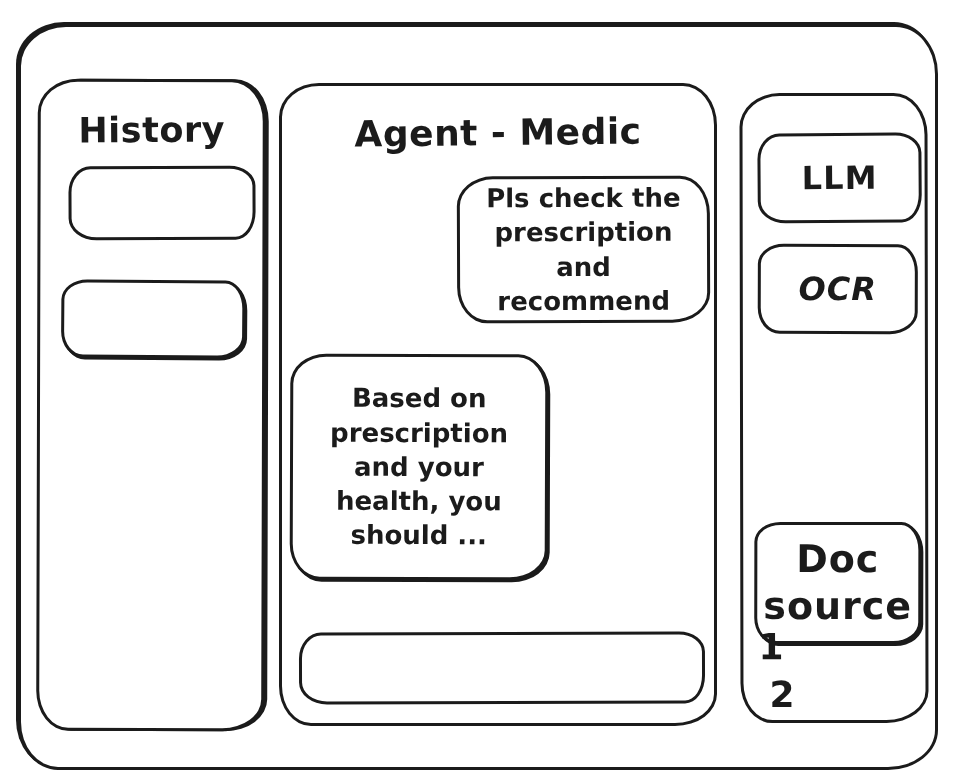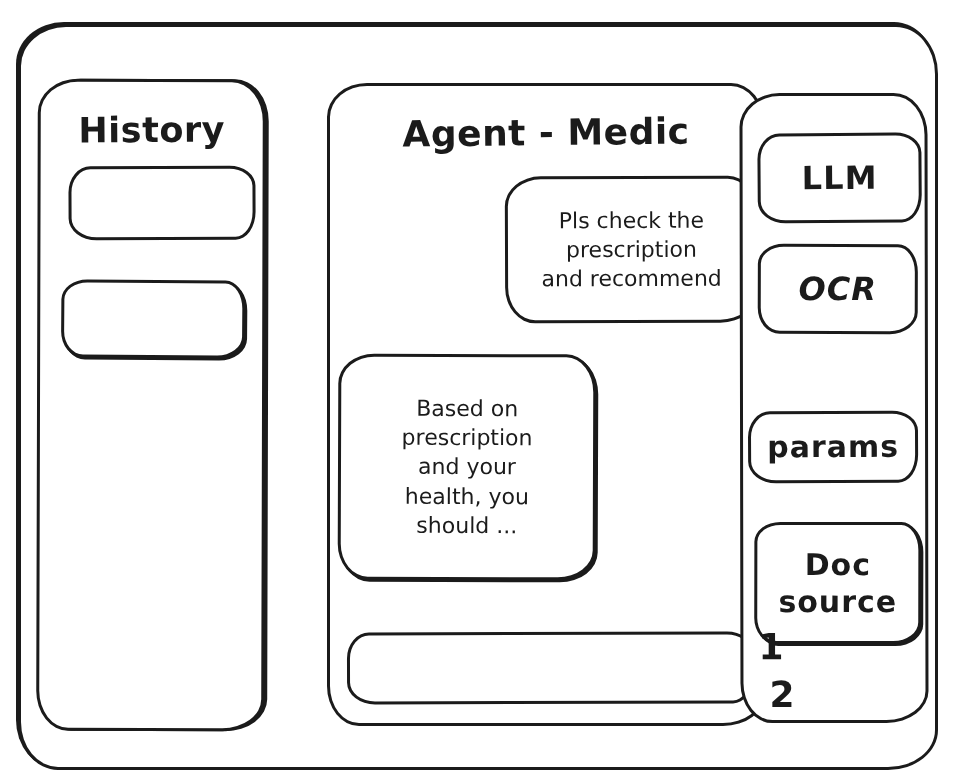--- a/index.html
+++ b/index.html
@@ -41,22 +41,22 @@
     text-align:center;
     font-size:35px;
     font-weight:700;
     transform:rotate(-.6deg);
   }
   .bubble{
     display:flex;
     align-items:center;
     justify-content:center;
     text-align:center;
-    font-size:22px;
-    font-weight:400;
+    font-size:26px;
+    font-weight:700;
     line-height:1.32;
     white-space:pre-line;
     padding:6px 22px;
   }
   .tool-btn{
     display:flex;
     align-items:center;
     justify-content:center;
     text-align:center;
     font-family:"DejaVu Sans", sans-serif;
@@ -76,31 +76,31 @@
   }
 
   
   #frame{left:18px;top:24px;width:920px;height:746px;}
 
   #history-panel{left:16px;top:52px;width:228px;height:652px;transform:rotate(.15deg);}
   #history-title{top:28px;}
   #history-item-1{left:28px;top:84px;width:187px;height:74px;transform:rotate(-.4deg);cursor:pointer;}
   #history-item-2{left:21px;top:198px;width:184px;height:78px;transform:rotate(.3deg);cursor:pointer;}
 
-  #chat-panel{left:258px;top:56px;width:438px;height:643px;margin-left:48px;}
+  #chat-panel{left:258px;top:56px;width:438px;height:643px;}
   #chat-title{top:26px;font-size:36px;}
   #user-bubble{left:175px;top:90px;width:253px;height:147px;transform:rotate(-.2deg);}
   #agent-bubble{left:8px;top:268px;width:258px;height:226px;transform:rotate(.2deg);}
   #chat-input{left:17px;top:546px;width:406px;height:72px;transform:rotate(-.15deg);}
 
   #tools-panel{left:719px;top:66px;width:188px;height:630px;transform:rotate(-.1deg);}
   #llm-button{left:15px;top:37px;width:164px;height:90px;transform:rotate(-.3deg);}
   #ocr-button{left:15px;top:148px;width:160px;height:90px;transform:rotate(.25deg);font-style:italic;}
   #params-button{left:5px;top:315px;width:170px;height:72px;font-size:30px;transform:rotate(-.2deg);}
-  #doc-source-button{left:11px;top:426px;width:167px;height:122px;font-size:30px;transform:rotate(.2deg);}
+  #doc-source-button{left:11px;top:426px;width:167px;height:122px;font-size:38px;transform:rotate(.2deg);}
   #doc-item-1{left:15px;top:530px;font-size:36px;cursor:pointer;}
   #doc-item-2{left:26px;top:578px;font-size:36px;cursor:pointer;}
 </style>
 </head>
 <body>
 
 <div id="frame" class="sketch rad-frame ds-tl">
 
   <aside id="history-panel" class="sketch rad-panel ds-r">
     <div id="history-title" class="label panel-title">History</div>
@@ -120,20 +120,19 @@
 and your
 health, you
 should ...</div>
 
     <input id="chat-input" class="sketch rad-box chat-input" type="text" placeholder="" style="">
   </main>
 
   <aside id="tools-panel" class="sketch rad-panel">
     <button id="llm-button" class="sketch rad-box tool-btn">LLM</button>
     <button id="ocr-button" class="sketch rad-box2 tool-btn">OCR</button>
-    <button id="params-button" class="sketch rad-box tool-btn">params</button>
     <button id="doc-source-button" class="sketch rad-box2 ds-br tool-btn">Doc
 source</button>
     <div id="doc-item-1" class="label">1</div>
     <div id="doc-item-2" class="label">2</div>
   </aside>
 
 </div>
 
 </body></html>

